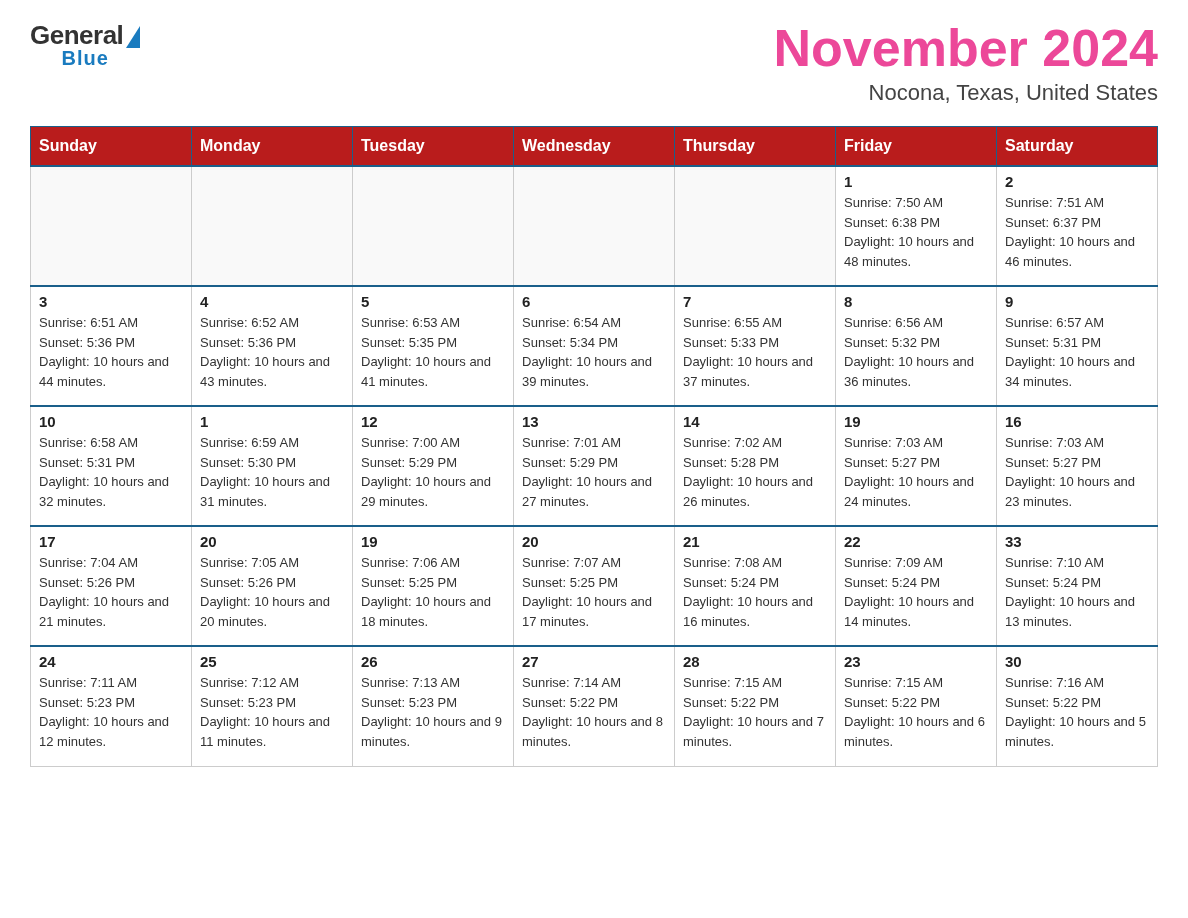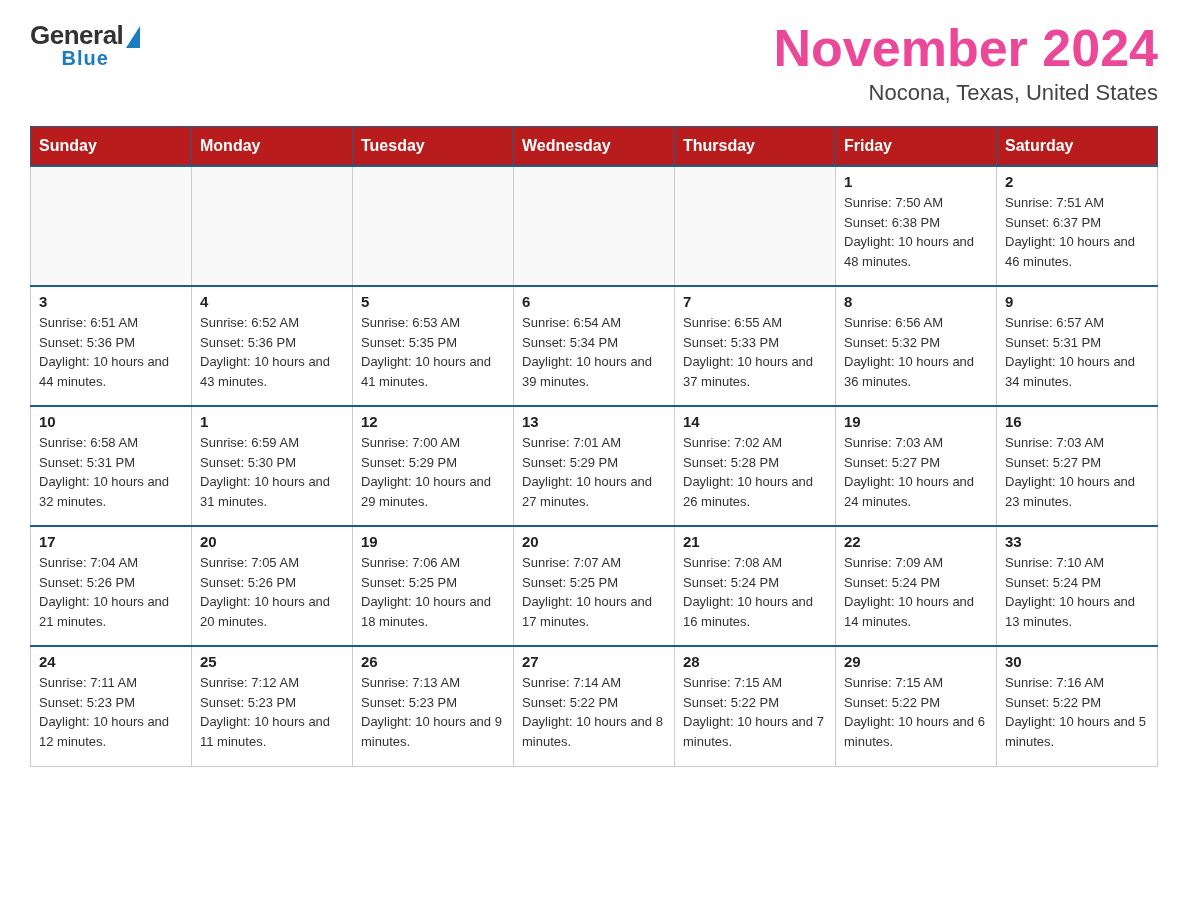--- a/index.html
+++ b/index.html
@@ -255,21 +255,21 @@
         </td>
         <td>
           <span class="day-number">27</span>
           <div class="day-info">Sunrise: 7:14 AM<br>Sunset: 5:22 PM<br>Daylight: 10 hours and 8 minutes.</div>
         </td>
         <td>
           <span class="day-number">28</span>
           <div class="day-info">Sunrise: 7:15 AM<br>Sunset: 5:22 PM<br>Daylight: 10 hours and 7 minutes.</div>
         </td>
         <td>
-          <span class="day-number">29</span>
+          <span class="day-number">23</span>
           <div class="day-info">Sunrise: 7:15 AM<br>Sunset: 5:22 PM<br>Daylight: 10 hours and 6 minutes.</div>
         </td>
         <td>
           <span class="day-number">30</span>
           <div class="day-info">Sunrise: 7:16 AM<br>Sunset: 5:22 PM<br>Daylight: 10 hours and 5 minutes.</div>
         </td>
       </tr>
     </tbody>
 </table>
 

